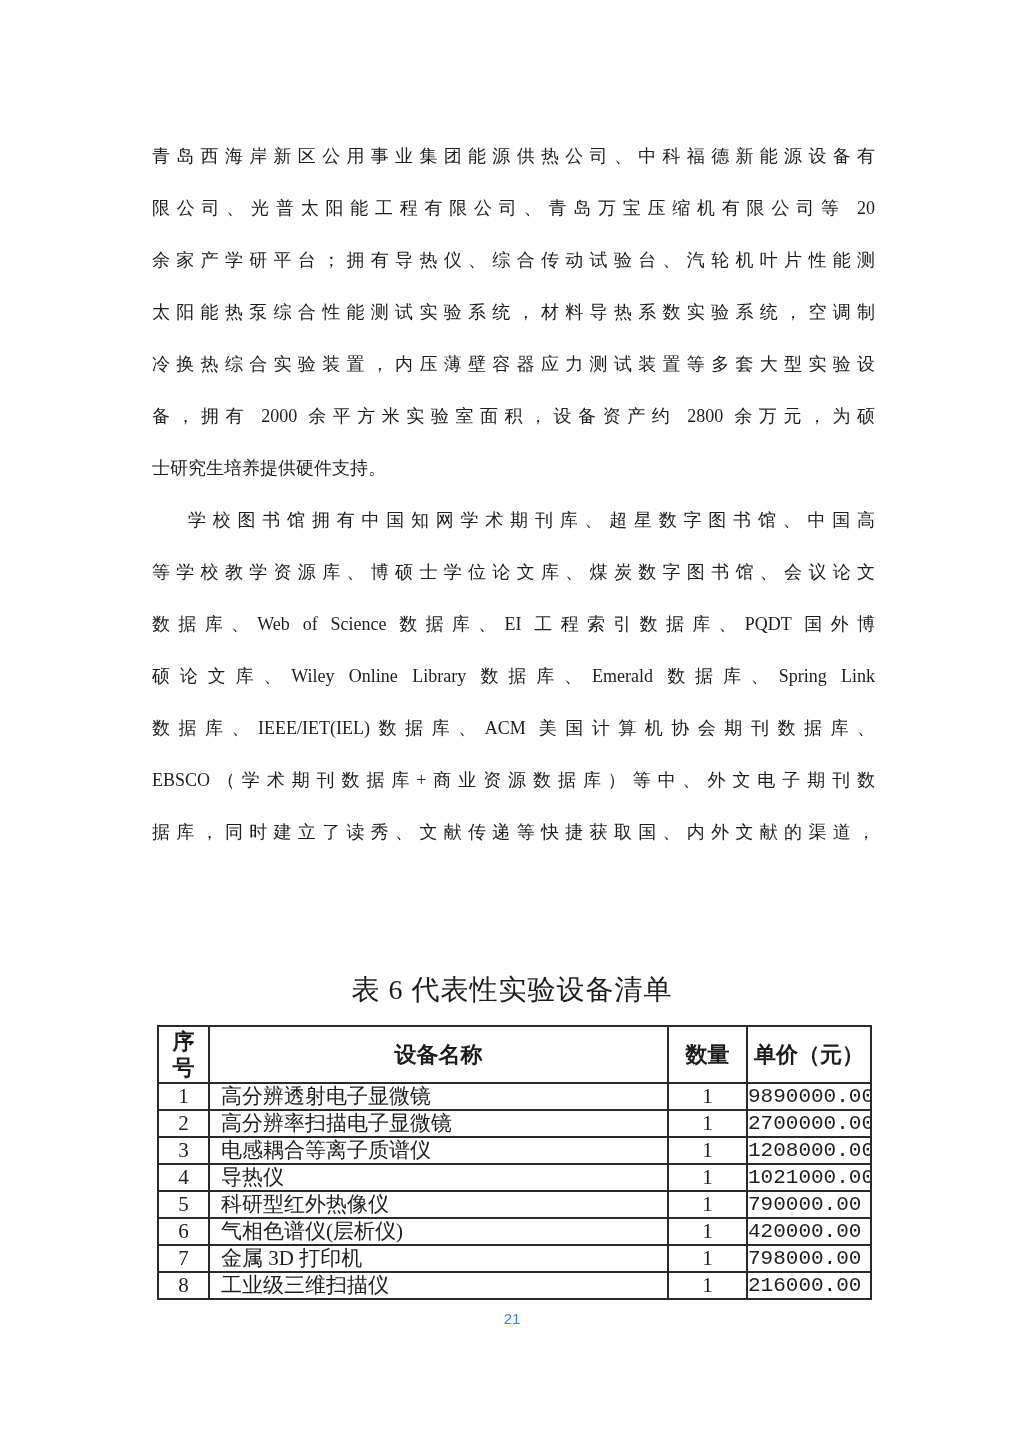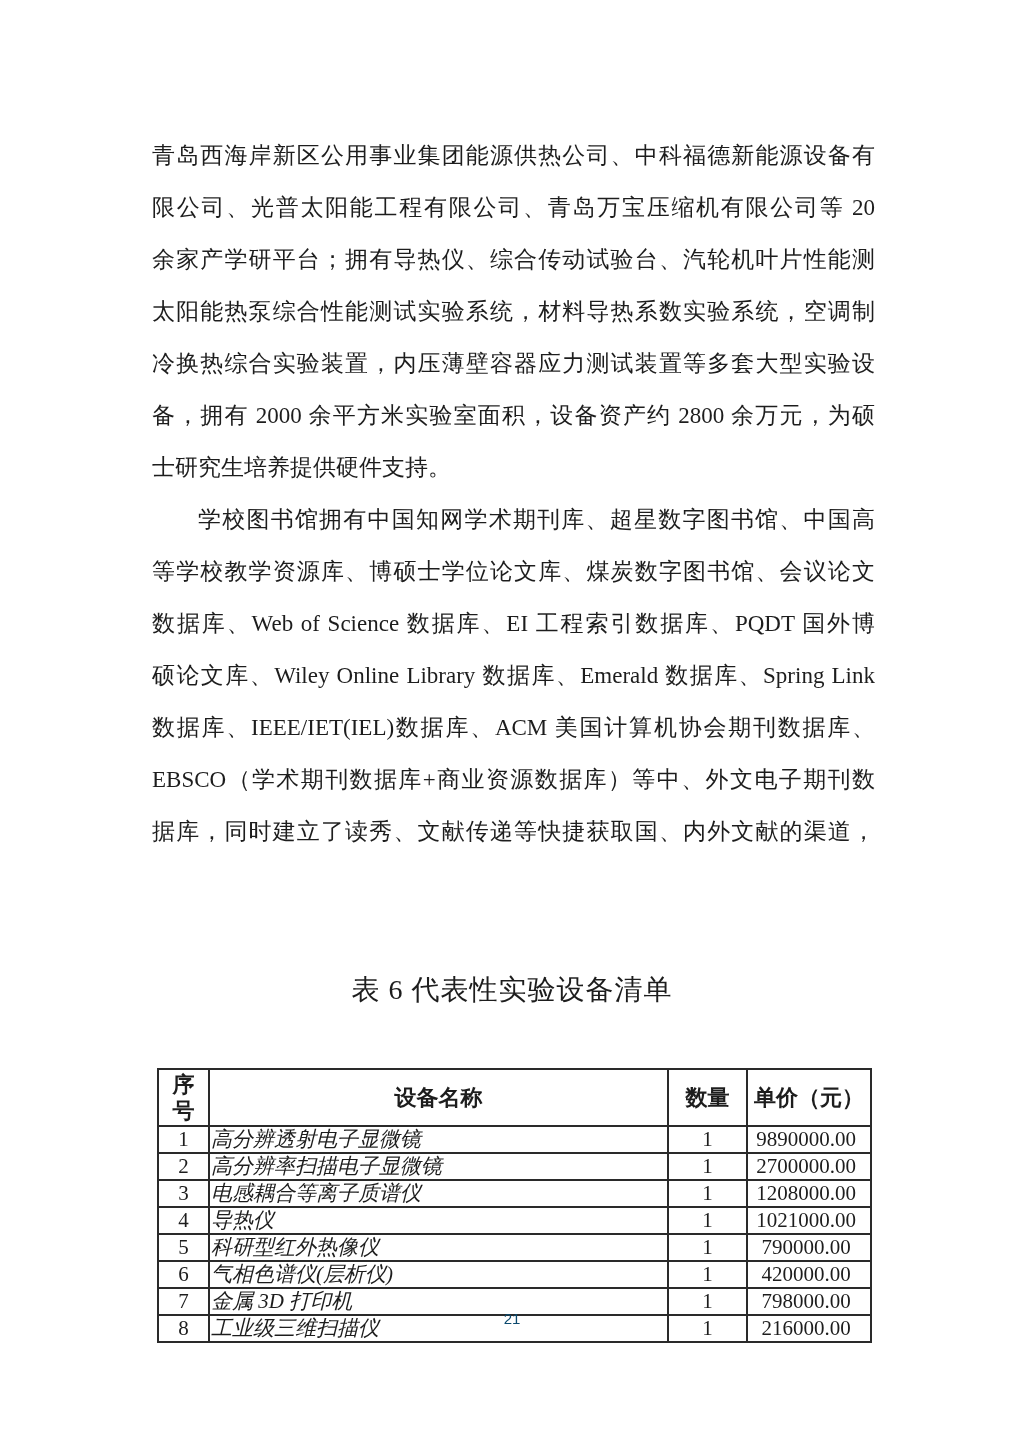--- a/index.html
+++ b/index.html
@@ -12,21 +12,21 @@
     background: #ffffff;
     font-family: "Liberation Serif", "DejaVu Serif", serif;
     color: #1d1d1d;
     overflow: hidden;
   }
   .body-text {
     position: absolute;
     left: 152px;
     top: 130px;
     width: 723px;
-    font-size: 23px;
+    font-size: 18px;
   }
   .tline {
     height: 52px;
     line-height: 52px;
     white-space: nowrap;
     overflow: visible;
   }
   .jl {
     text-align: justify;
     text-align-last: justify;
@@ -41,21 +41,21 @@
     width: 1024px;
     height: 48px;
     line-height: 48px;
     text-align: center;
     font-size: 28px;
     letter-spacing: 1px;
   }
   table.equip {
     position: absolute;
     left: 157px;
-    top: 1068px;
+    top: 1025px;
     width: 713px;
     border-collapse: collapse;
     table-layout: fixed;
     font-size: 21px;
     border-radius: 31px;
   }
   table.equip col.c-seq   { width: 51px; }
   table.equip col.c-name  { width: 459px; }
   table.equip col.c-qty   { width: 79px; }
   table.equip col.c-price { width: 124px; }
@@ -76,32 +76,32 @@
     margin: 0 auto;
     line-height: 26px;
     word-break: break-all;
   }
   table.equip td {
     height: 27px;
     line-height: 25px;
     vertical-align: middle;
   }
   td.cell-seq   { text-align: center; }
-  td.cell-name  { text-align: left; padding-left: 1px; font-style: italic; }
+  td.cell-name  { text-align: left; padding-left: 11px; }
   td.cell-qty   { text-align: center; }
-  td.cell-price { text-align: center; padding-right: 6px; }
+  td.cell-price { text-align: left; padding-right: 6px; font-family: Liberation Mono, monospace; }
   .page-number {
     position: absolute;
     top: 1310px;
     left: 0;
     width: 1024px;
     text-align: center;
     font-family: "Liberation Sans", "DejaVu Sans", sans-serif;
     font-size: 15px;
-    color: #0c4a6e;
+    color: #3b82f6;
   }
 </style>
 </head>
 <body>
 
 <div class="page">
 
   <div class="body-text">
 
     <div>

